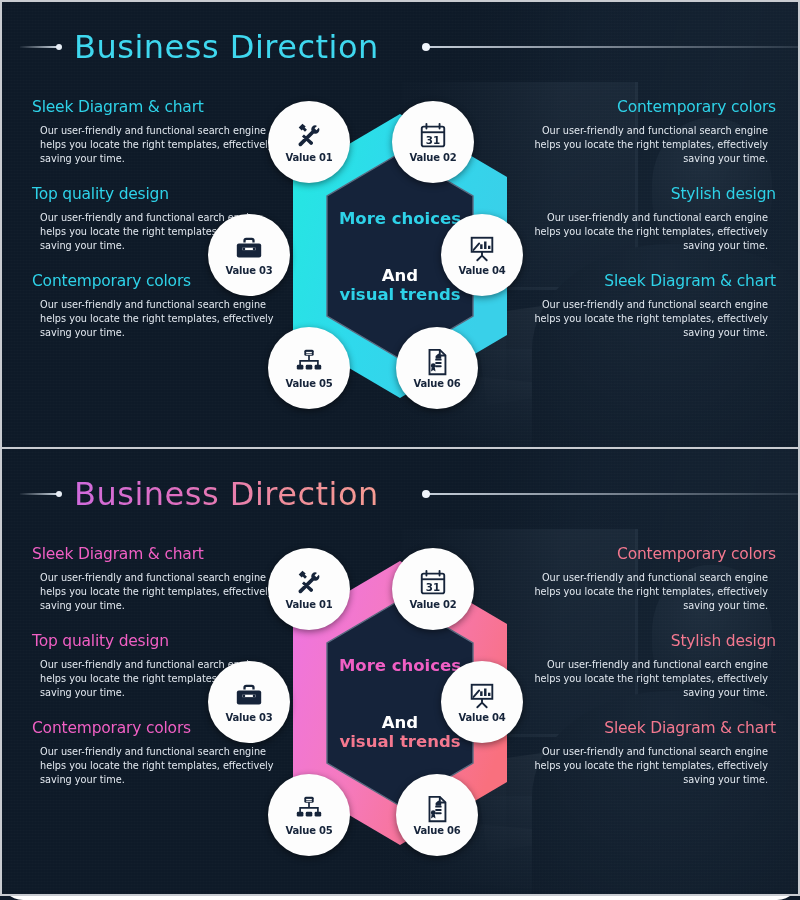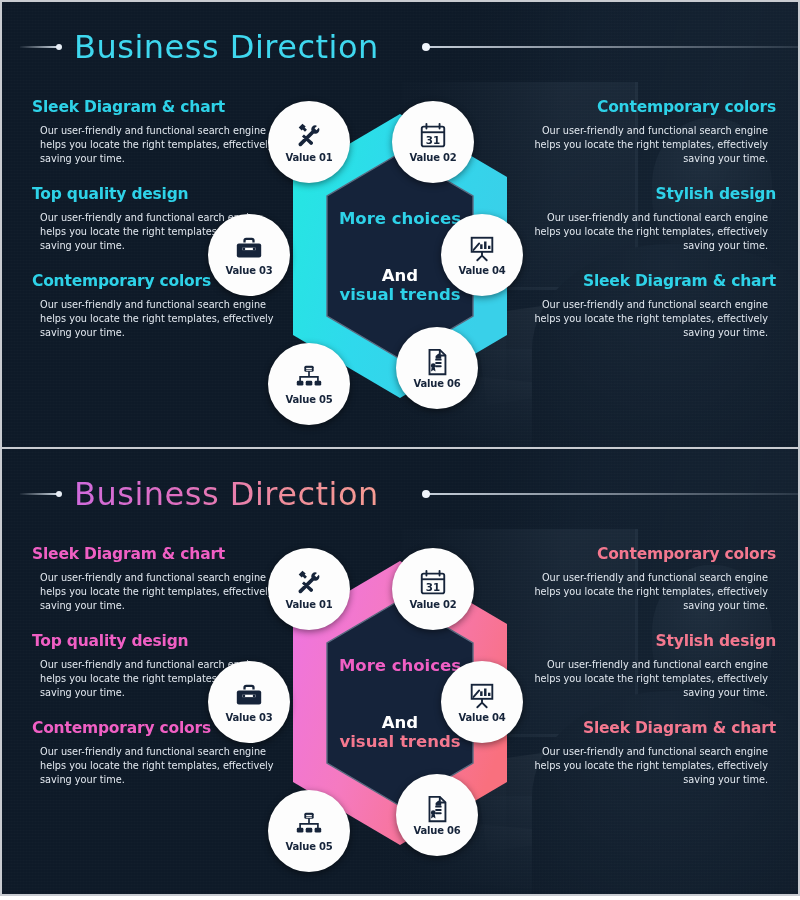--- a/index.html
+++ b/index.html
@@ -13,20 +13,21 @@
     font-family: "Liberation Sans", sans-serif;
     overflow: hidden;
   }
   .page {
     width: 800px;
     height: 900px;
     position: relative;
     background: #ffffff;
     display: flex;
     flex-direction: column;
+    border-radius: 23px;
   }
   .panel {
     position: relative;
     width: 800px;
     height: 448px;
     overflow: hidden;
     background: #0e1a28;
     box-sizing: border-box;
     border: 2px solid #c9ccd1;
   }
@@ -170,21 +171,21 @@
     position: absolute;
     top: 96px;
     width: 250px;
   }
   .col.left  { left: 30px;  text-align: left; }
   .col.right { right: 22px; text-align: right; }
   .block { margin-bottom: 19px; }
   .block h3 {
     margin: 0 0 5px 0;
     font-size: 15.5px;
-    font-weight: bold;
+    font-weight: normal;
     font-family: "DejaVu Sans", sans-serif;
     letter-spacing: -0.2px;
   }
   .block p {
     margin: 8px;
     font-size: 10.8px;
     line-height: 14px;
     color: #e3e9f0;
     font-family: "DejaVu Sans Condensed", "DejaVu Sans", sans-serif;
   }
@@ -238,21 +239,21 @@
     font-weight: bold;
     color: #16243a;
     font-family: "DejaVu Sans", sans-serif;
     letter-spacing: -0.2px;
   }
   
   .n1 { left: 18px;  top: -5px;  }
   .n2 { left: 142px; top: -5px;  }
   .n3 { left: -42px; top: 108px; }
   .n4 { left: 191px; top: 108px; }
-  .n5 { left: 18px;  top: 237px; }
+  .n5 { left: 18px;  top: 221px; }
   .n6 { left: 146px; top: 221px; }
 </style>
 </head>
 <body>
 
 <div class="page">
 
   <div class="panel top">
     <div class="bg-photo">
       <div class="ph-wall"></div>

